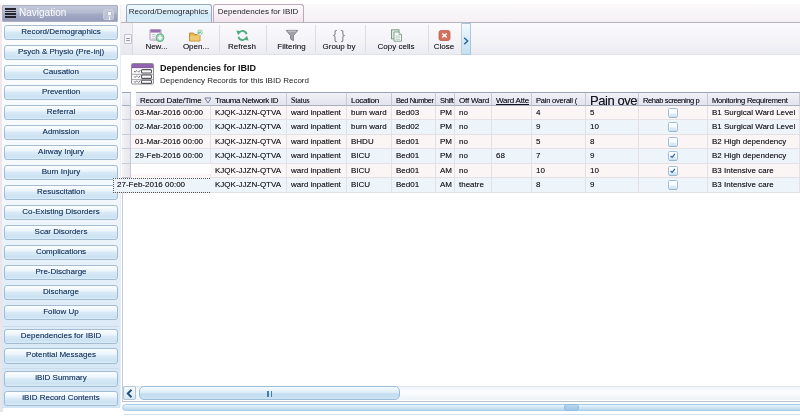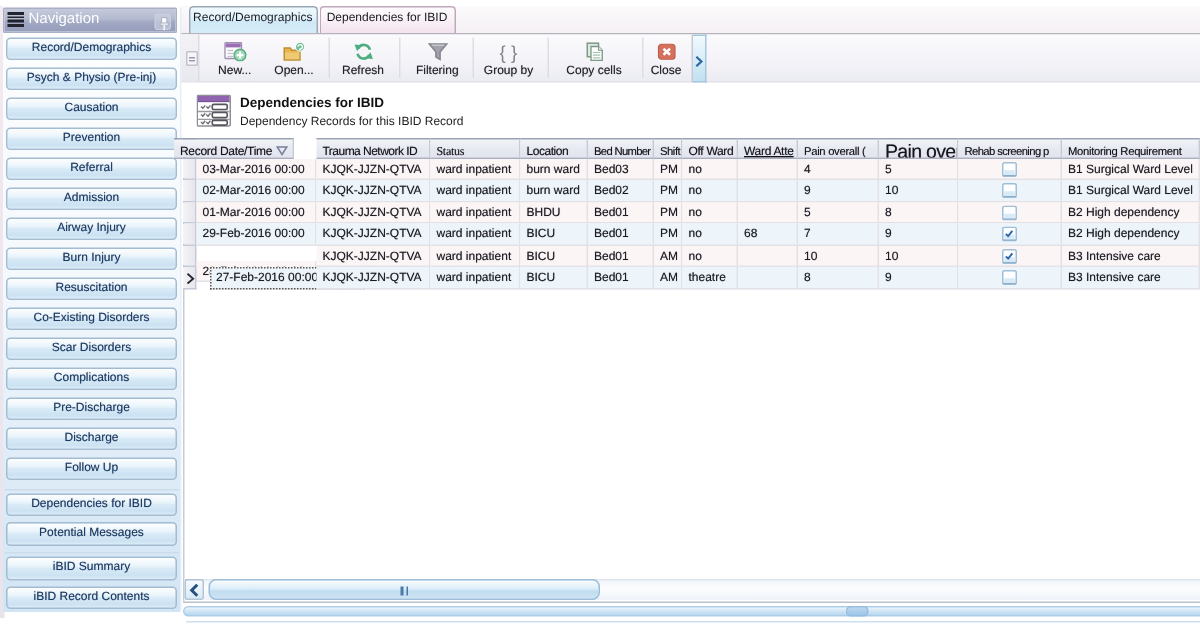--- a/index.html
+++ b/index.html
@@ -192,21 +192,21 @@
 <rect x="10.5" y="6.6" width="10" height="3.4" rx="1" fill="#fff" stroke="#55555e" stroke-width="1.1"></rect>
 <rect x="10.5" y="12" width="10" height="3.4" rx="1" fill="#fff" stroke="#55555e" stroke-width="1.1"></rect>
 <rect x="10.5" y="17.2" width="10" height="3.2" rx="1" fill="#fff" stroke="#55555e" stroke-width="1.1"></rect>
 </svg></div>
 <div class="abs" id="hdrtitle">Dependencies for IBID</div>
 <div class="abs" id="hdrsub">Dependency Records for this IBID Record</div>
 <div class="abs" id="gridL"></div>
 <div class="abs" id="gridL2"></div>
 <div class="abs" id="navedge"></div>
 <div class="ghead" style="left:122px;width:9px;background:linear-gradient(180deg,#f2f3f8,#e2e4ee)"></div>
-<div class="ghead" style="left:116px;width:80px;">Record Date/Time<svg width="8" height="7" style="position:absolute;right:3px;top:4.5px">
+<div class="ghead" style="left:136px;width:80px;">Record Date/Time<svg width="8" height="7" style="position:absolute;right:3px;top:4.5px">
       <path d="M0.8 1 L7.2 1 L4 6 Z" fill="none" stroke="#7a8098" stroke-width="1"></path>
     </svg></div>
 <div class="ghead" style="left:211px;width:76px;letter-spacing:-0.35px">Trauma Network ID</div>
 <div class="ghead" style="left:287px;width:60px;font-family:Liberation Serif, serif;">Status</div>
 <div class="ghead" style="left:347px;width:45px;letter-spacing:-0.3px">Location</div>
 <div class="ghead" style="left:392px;width:44px;font-size:7.5px;letter-spacing:-0.45px">Bed Number</div>
 <div class="ghead" style="left:436px;width:19px;font-size:7.5px;letter-spacing:-0.3px">Shift</div>
 <div class="ghead" style="left:455px;width:37px;">Off Ward</div>
 <div class="ghead" style="left:492px;width:40px;text-decoration:underline;">Ward Atte</div>
 <div class="ghead" style="left:532px;width:54px;font-size:7.5px;letter-spacing:-0.2px">Pain overall (</div>
@@ -298,21 +298,21 @@
       <path d="M1 8.9 L9 8.9" stroke="#88aecc" stroke-width="0.8"></path>
       <rect x="1.5" y="5.5" width="7" height="3" fill="#d8eaf6"></rect>
       <path d="M2.6 4.9 L4.1 6.4 L6.9 2.9" fill="none" stroke="#2e64a8" stroke-width="1.3"></path>
     </svg></div>
 <div class="cell" style="left:708px;top:163.68px;width:92px;height:14.42px;background:#fcf5f6">B3 Intensive care</div>
 <div class="abs" style="left:122px;top:178.1px;width:9px;height:14.42px;background:linear-gradient(90deg,#f4f4f7,#e6e6ec);border-right:1px solid #c6cad8;border-bottom:1px solid #c6cad8">
     <svg width="6" height="8" style="position:absolute;left:1.5px;top:3.5px">
       <path d="M1 0.5 L4.8 3.8 L1 7" fill="none" stroke="#252532" stroke-width="1.2"></path>
     </svg>
   </div>
-<div class="cell" style="left:140px;top:178.1px;width:103px;height:14.42px;background:#edf5fb;outline:1px dotted #555;outline-offset:-1px">27-Feb-2016 00:00</div>
+<div class="cell" style="left:113px;top:178.1px;width:103px;height:14.42px;background:#edf5fb;outline:1px dotted #555;outline-offset:-1px">27-Feb-2016 00:00</div>
 <div class="cell" style="left:211px;top:178.1px;width:76px;height:14.42px;background:#edf5fb">KJQK-JJZN-QTVA</div>
 <div class="cell" style="left:287px;top:178.1px;width:60px;height:14.42px;background:#edf5fb">ward inpatient</div>
 <div class="cell" style="left:347px;top:178.1px;width:45px;height:14.42px;background:#edf5fb">BICU</div>
 <div class="cell" style="left:392px;top:178.1px;width:44px;height:14.42px;background:#edf5fb">Bed01</div>
 <div class="cell" style="left:436px;top:178.1px;width:19px;height:14.42px;background:#edf5fb">AM</div>
 <div class="cell" style="left:455px;top:178.1px;width:37px;height:14.42px;background:#edf5fb">theatre</div>
 <div class="cell" style="left:492px;top:178.1px;width:40px;height:14.42px;background:#edf5fb"></div>
 <div class="cell" style="left:532px;top:178.1px;width:54px;height:14.42px;background:#edf5fb">8</div>
 <div class="cell" style="left:586px;top:178.1px;width:53px;height:14.42px;background:#edf5fb">9</div>
 <div class="cell" style="left:639px;top:178.1px;width:69px;height:14.42px;background:#edf5fb;padding-left:0;text-align:center"><svg width="10" height="10" style="position:relative;top:2px">

